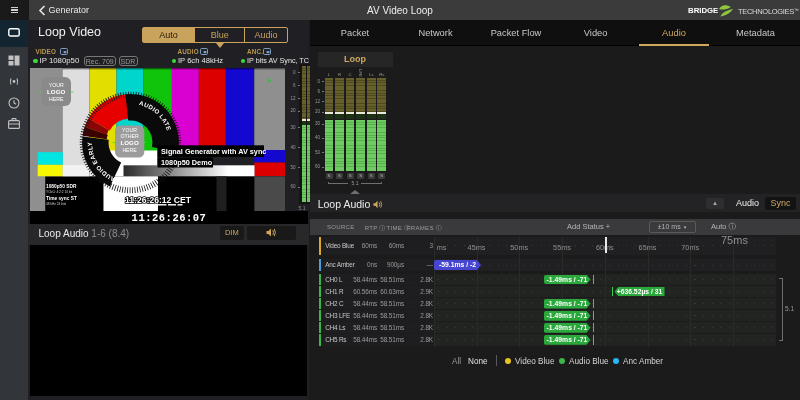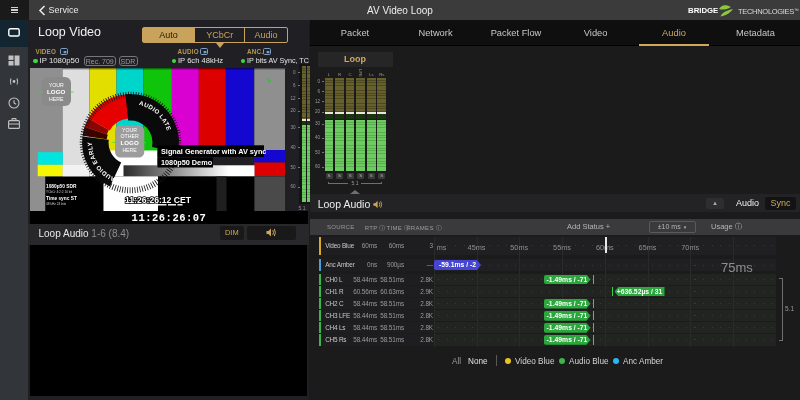--- a/index.html
+++ b/index.html
@@ -8,21 +8,21 @@
 </style></head><body>
 
 <div class="ab" style="left:0;top:0;width:800px;height:20px;background:#3b3b3b"></div>
 <div class="ab" style="left:0;top:0;width:29px;height:20px;background:#1a1a1a"></div>
 <div class="ab" style="left:10.8px;top:7.0px;width:7px;height:1.2px;background:#cfcfcf"></div>
 <div class="ab" style="left:10.8px;top:9.4px;width:7px;height:1.2px;background:#cfcfcf"></div>
 <div class="ab" style="left:10.8px;top:11.8px;width:7px;height:1.2px;background:#cfcfcf"></div>
 <svg class="ab" style="left:38px;top:5px" width="8" height="11" viewBox="0 0 8 11">
     <path d="M6.5 1 L2 5.5 L6.5 10" stroke="#e8e8e8" stroke-width="1.6" fill="none"></path>
   </svg>
-<div class="ab" style="left:48.5px;top:5px;font-size:9px;color:#e8e8e8">Service</div>
+<div class="ab" style="left:48.5px;top:5px;font-size:9px;color:#e8e8e8">Generator</div>
 <div class="ab" style="left:300px;top:4.5px;width:200px;text-align:center;font-size:10px;color:#ededed">AV Video Loop</div>
 <div class="ab" style="left:688px;top:6px;font-size:7.8px;font-weight:bold;color:#fff;letter-spacing:0px">BRIDGE</div>
 <svg class="ab" style="left:716px;top:2.5px" width="20" height="15" viewBox="0 0 20 15">
 <path d="M3 6 C5 2 10 1 14.8 4 C11 6.7 6 7 3 6 Z" fill="#8dc63f"></path>
 <path d="M4.5 13.5 C8 13 13.5 11 17 6 C10.5 7.5 6 9.5 4.5 13.5 Z" fill="#8dc63f"></path>
 </svg>
 <div class="ab" style="left:738px;top:6.5px;font-size:7.8px;color:#dcdcdc;letter-spacing:-0.3px;transform:scaleX(.96);transform-origin:left">TECHNOLOGIES<span style="font-size:5px;vertical-align:top">™</span></div>
 <div class="ab" style="left:0;top:20px;width:28px;height:380px;background:#32353a"></div>
 <div class="ab" style="left:0;top:20px;width:28px;height:27px;background:#132530"></div>
 <svg class="ab" style="left:8px;top:28px" width="12" height="10" viewBox="0 0 12 10">
@@ -44,21 +44,21 @@
 </svg>
 <svg class="ab" style="left:8px;top:118px" width="12" height="11" viewBox="0 0 12 11">
 <rect x="0.6" y="2.6" width="10.8" height="7.8" rx="1" fill="none" stroke="#c2c2c2" stroke-width="1.1"></rect>
 <path d="M4 2.6 V1.2 Q4 0.6 4.6 0.6 H7.4 Q8 0.6 8 1.2 V2.6" stroke="#c2c2c2" stroke-width="1.1" fill="none"></path>
 <path d="M0.6 6 H11.4" stroke="#c2c2c2" stroke-width="1"></path>
 </svg>
 <div class="ab" style="left:28px;top:20px;width:281px;height:380px;background:#202024"></div>
 <div class="ab" style="left:38px;top:25px;font-size:12.5px;color:#f0f0f0">Loop Video</div>
 <div class="ab" style="left:142px;top:26.5px;width:145.5px;height:16.5px;border:1px solid #c9a25c;border-radius:2px;display:flex">
     <div style="flex:36;background:#c9a25c;color:#26200f;font-size:9px;display:flex;align-items:center;justify-content:center">Auto</div>
-    <div style="flex:35;border-left:1px solid #c9a25c;border-right:1px solid #c9a25c;color:#c9a25c;font-size:9px;display:flex;align-items:center;justify-content:center">YCbCr</div>
+    <div style="flex:35;border-left:1px solid #c9a25c;border-right:1px solid #c9a25c;color:#c9a25c;font-size:9px;display:flex;align-items:center;justify-content:center">Blue</div>
     <div style="flex:29;color:#c9a25c;font-size:9px;display:flex;align-items:center;justify-content:center">Audio</div>
   </div>
 <div class="ab" style="left:216px;top:43px;width:0;height:0;border-left:4.5px solid transparent;border-right:4.5px solid transparent;border-top:5px solid #c9a25c"></div>
 <div class="ab" style="left:35.5px;top:48px;font-size:6.3px;font-weight:bold;color:#b9984e;letter-spacing:.2px">VIDEO</div>
 <svg class="ab" style="left:59.5px;top:48px" width="8" height="7" viewBox="0 0 8 7">
     <rect x="0.5" y="0.5" width="7" height="6" rx="1.2" fill="none" stroke="#7d9ec4" stroke-width="1"></rect>
     <rect x="3.6" y="3" width="2.8" height="2.2" fill="#7d9ec4"></rect>
   </svg>
 <div class="ab" style="left:33px;top:58.5px;width:4.5px;height:4.5px;border-radius:50%;background:#3ddc3d"></div>
 <div class="ab" style="left:39.5px;top:56px;font-size:7.8px;color:#e6e6e6">IP 1080p50</div>
@@ -288,21 +288,21 @@
 <div class="ab" style="left:706.3px;top:197.8px;width:17.5px;height:11.2px;background:#2e2e30;border-radius:2px;text-align:center;line-height:10px;color:#aaa;font-size:7px">▴</div>
 <div class="ab" style="left:732.5px;top:196.5px;width:30px;height:13.5px;background:#232325;color:#f0f0f0;font-size:9px;display:flex;align-items:center;justify-content:center">Audio</div>
 <div class="ab" style="left:765px;top:196.5px;width:31px;height:13.5px;background:#131313;border-radius:2px;color:#cfa85e;font-size:9px;display:flex;align-items:center;justify-content:center">Sync</div>
 <div class="ab" style="left:310px;top:219px;width:490px;height:16px;background:#3a3a3c"></div>
 <div class="ab" style="left:327px;top:223.5px;font-size:6px;color:#9b9b9b;letter-spacing:.3px">SOURCE</div>
 <div class="ab" style="left:364.7px;top:223.5px;font-size:6px;color:#9b9b9b;letter-spacing:.3px">RTP ⓘ</div>
 <div class="ab" style="left:386.6px;top:223.5px;font-size:6px;color:#9b9b9b;letter-spacing:.3px">TIME ⓘ</div>
 <div class="ab" style="left:406.9px;top:223.5px;font-size:6px;color:#9b9b9b;letter-spacing:.3px">FRAMES ⓘ</div>
 <div class="ab" style="left:567px;top:222px;font-size:7.5px;color:#b5b5b5">Add Status +</div>
 <div class="ab" style="left:648.5px;top:220.5px;width:47px;height:12.5px;border:1px solid #5a5a5a;border-radius:2px;font-size:7px;color:#b5b5b5;display:flex;align-items:center;justify-content:center;gap:3px">±10 ms <span style="font-size:5px">▾</span></div>
-<div class="ab" style="left:711px;top:222px;font-size:7.5px;color:#b5b5b5">Usage ⓘ</div>
+<div class="ab" style="left:711px;top:222px;font-size:7.5px;color:#b5b5b5">Auto ⓘ</div>
 <div class="ab" style="left:318.5px;top:237.0px;width:457px;height:17.6px;background:#1e1e20"></div>
 <div class="ab" style="left:318.5px;top:237.0px;width:2.2px;height:17.6px;background:#d9a826"></div>
 <div class="ab" style="left:325.2px;top:241.9px;font-size:6.4px;letter-spacing:-0.2px;color:#c9c9c9;white-space:nowrap">Video Blue</div>
 <div class="ab" style="left:342px;top:241.9px;width:35px;text-align:right;font-size:6.4px;letter-spacing:-0.1px;color:#9a9a9a">60ms</div>
 <div class="ab" style="left:369px;top:241.9px;width:35px;text-align:right;font-size:6.4px;letter-spacing:-0.1px;color:#9a9a9a">60ms</div>
 <div class="ab" style="left:398px;top:241.9px;width:35px;text-align:right;font-size:6.4px;letter-spacing:-0.1px;color:#9a9a9a">3</div>
 <div class="ab" style="left:433.75px;top:237.0px;width:341.75px;height:17.6px;background:#202022"></div>
 <div class="ab" style="left:437.75px;top:245.3px;width:338px;height:1px;background:repeating-linear-gradient(90deg,#383b33 0px,#383b33 1px,transparent 1px,transparent 8.55px)"></div>
 <div class="ab" style="left:318.5px;top:259.0px;width:457px;height:12.0px;background:#1e1e20"></div>
 <div class="ab" style="left:318.5px;top:259.0px;width:2.2px;height:12.0px;background:#4a9fd9"></div>
@@ -368,21 +368,21 @@
 <div class="ab" style="left:647.5px;top:237px;width:1px;height:109.6px;background:#292b29"></div>
 <div class="ab" style="left:690.2px;top:237px;width:1px;height:109.6px;background:#292b29"></div>
 <div class="ab" style="left:733.0px;top:237px;width:1px;height:109.6px;background:#292b29"></div>
 <div class="ab" style="left:436.75px;top:243.2px;font-size:7.3px;color:#8f8f8f">ms</div>
 <div class="ab" style="left:464.5px;top:243.2px;width:24px;text-align:center;font-size:7.3px;color:#8f8f8f">45ms</div>
 <div class="ab" style="left:507.2px;top:243.2px;width:24px;text-align:center;font-size:7.3px;color:#8f8f8f">50ms</div>
 <div class="ab" style="left:550.0px;top:243.2px;width:24px;text-align:center;font-size:7.3px;color:#8f8f8f">55ms</div>
 <div class="ab" style="left:592.8px;top:243.2px;width:24px;text-align:center;font-size:7.3px;color:#8f8f8f">60ms</div>
 <div class="ab" style="left:635.5px;top:243.2px;width:24px;text-align:center;font-size:7.3px;color:#8f8f8f">65ms</div>
 <div class="ab" style="left:678.2px;top:243.2px;width:24px;text-align:center;font-size:7.3px;color:#8f8f8f">70ms</div>
-<div class="ab" style="left:721.0px;top:260px;width:24px;text-align:center;font-size:13px;color:#8f8f8f">75ms</div>
+<div class="ab" style="left:721.0px;top:234px;width:24px;text-align:center;font-size:11px;color:#8f8f8f">75ms</div>
 <div class="ab" style="left:605.3px;top:236.5px;width:1.4px;height:16.5px;background:#e8e8e8"></div>
 <div class="ab" style="left:434px;top:260.1px;width:47px;height:9.8px;background:#4646d2;clip-path:polygon(0 0,43px 0,47px 50%,43px 100%,0 100%);border-radius:2px;color:#fff;font-size:6.8px;font-weight:bold;text-align:center;line-height:9.8px">-59.1ms / -2</div>
 <div class="ab" style="left:592.5px;top:274.8px;width:1.6px;height:9.3px;background:#35d04a"></div>
 <div class="ab" style="left:543.5px;top:274.55px;width:47px;height:9.8px;background:#2aa83c;clip-path:polygon(0 0,43px 0,47px 50%,43px 100%,0 100%);border-radius:2px;color:#fff;font-size:6.8px;font-weight:bold;text-align:center;line-height:9.8px">-1.49ms / -71</div>
 <div class="ab" style="left:611.5px;top:286.9px;width:1.6px;height:9.3px;background:#35d04a"></div>
 <div class="ab" style="left:614.5px;top:286.65px;width:50px;height:9.8px;background:#2aa83c;clip-path:polygon(4px 0,50px 0,50px 100%,4px 100%,0 50%);color:#fff;font-size:6.8px;font-weight:bold;text-align:center;line-height:9.8px">+636.52µs / 31</div>
 <div class="ab" style="left:592.5px;top:299.0px;width:1.6px;height:9.3px;background:#35d04a"></div>
 <div class="ab" style="left:543.5px;top:298.75px;width:47px;height:9.8px;background:#2aa83c;clip-path:polygon(0 0,43px 0,47px 50%,43px 100%,0 100%);border-radius:2px;color:#fff;font-size:6.8px;font-weight:bold;text-align:center;line-height:9.8px">-1.49ms / -71</div>
 <div class="ab" style="left:592.5px;top:311.1px;width:1.6px;height:9.3px;background:#35d04a"></div>
 <div class="ab" style="left:543.5px;top:310.85px;width:47px;height:9.8px;background:#2aa83c;clip-path:polygon(0 0,43px 0,47px 50%,43px 100%,0 100%);border-radius:2px;color:#fff;font-size:6.8px;font-weight:bold;text-align:center;line-height:9.8px">-1.49ms / -71</div>

